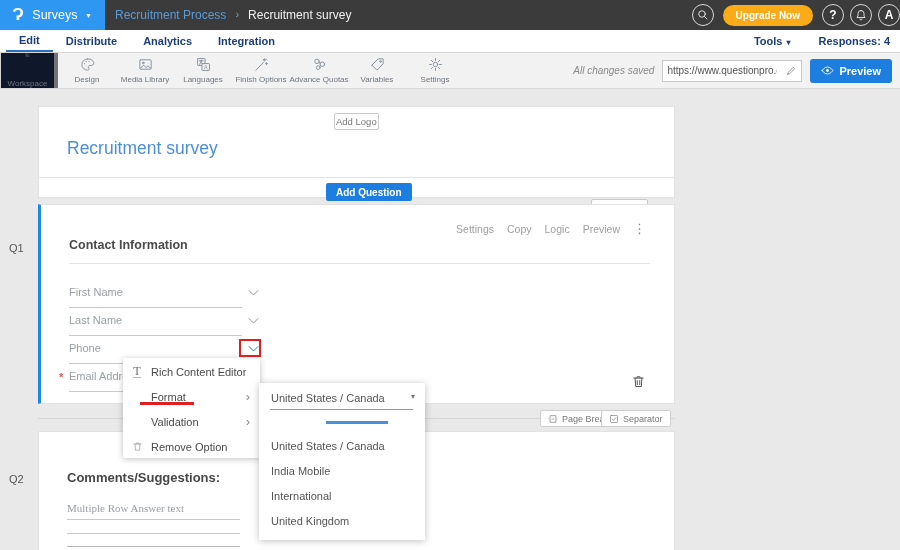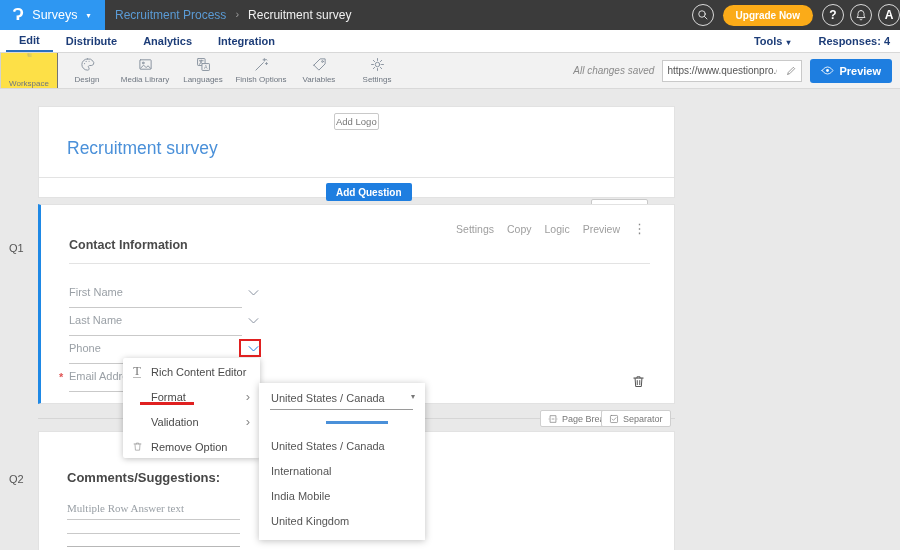--- a/index.html
+++ b/index.html
@@ -28,21 +28,21 @@
   .subnav-tabs { display:flex; padding-left:6px; }
   .tab { padding:0 13px; display:flex; align-items:center; cursor:pointer; }
   .tab.active { border-bottom:2px solid #2a6fc0; }
   .subnav-right { margin-left:auto; display:flex; align-items:center; gap:28px; padding-right:10px; }
   .tools-caret { font-size:8px; margin-left:4px; }
 
   
   .toolbar { height:36px; background:#f2f2f2; border-bottom:1px solid #d9d9d9; display:flex; align-items:stretch; }
   .tool-tile { width:58px; display:flex; flex-direction:column; align-items:center; justify-content:center; color:#8b95a1; cursor:pointer; }
   .tool-tile .tool-label { font-size:8px; color:#6e7680; margin-top:2.5px; white-space:nowrap; }
-  .tool-tile.active { background:#fde047; border-left:1px solid #d2d2d2; border-right:1px solid #737373;gap:19px; }
+  .tool-tile.active { background:#0f172a; border-left:1px solid #d2d2d2; border-right:4px solid #737373;gap:19px; }
   .toolbar-right { margin-left:auto; display:flex; align-items:center; gap:8px; padding-right:8px; }
   .save-status { font-style:italic; font-size:10px; color:#8a8a8a; }
   .url-wrap { width:140px; height:22px; background:#fff; border:1px solid #c9c9c9; display:flex; align-items:center; }
   .url-wrap input { flex:1; min-width:0; border:none; outline:none; font-size:10px; color:#555; padding:0 4px; font-family:"Liberation Sans", sans-serif; background:transparent; }
   .url-pencil { width:20px; display:flex; justify-content:center; color:#777; cursor:pointer; }
   .preview-btn { height:24px; background:#1e7ee0; border:none; border-radius:3px; color:#fff; font-size:11px; font-weight:bold; display:flex; align-items:center; gap:5px; padding:0 11px; }
 
   
   .content { position:absolute; top:90px; left:0; width:900px; height:460px; background:#e9e9e9; }
   .card { background:#fff; border:1px solid #e2e2e2; }
@@ -160,20 +160,29 @@
         <text x="15.5" y="19" text-anchor="middle" font-size="8.5" fill="currentColor" stroke="none">A</text>
       </svg>
     <span class="tool-label">Languages</span>
   </div>
   <div class="tool-tile">
     <svg class="ic" width="15" height="15" viewBox="0 0 24 24">
         <path d="M3 21L15 9"></path>
         <path d="M16.5 2.5v4M14.5 4.5h4M20 9v3M18.5 10.5h3M19 3.5l1.5 1.5"></path>
       </svg>
     <span class="tool-label">Finish Options</span>
+  </div>
+  <div class="tool-tile">
+    <svg class="ic" width="15" height="15" viewBox="0 0 24 24">
+        <circle cx="8" cy="7" r="3.6"></circle>
+        <circle cx="16.5" cy="11.5" r="3.6"></circle>
+        <circle cx="10" cy="17" r="3"></circle>
+        <path d="M11.2 8.7l2.2 1.2M13.7 14l-1.6 1.2"></path>
+      </svg>
+    <span class="tool-label">Advance Quotas</span>
   </div>
   <div class="tool-tile">
     <svg class="ic" width="15" height="15" viewBox="0 0 24 24">
         <path d="M3 13L13 3h8v8L11 21l-8-8z"></path>
         <circle cx="16.8" cy="7.2" r="1.4"></circle>
       </svg>
     <span class="tool-label">Variables</span>
   </div>
   <div class="tool-tile">
     <svg class="ic" width="15" height="15" viewBox="0 0 24 24">
@@ -303,22 +312,22 @@
     </div>
   </div>
 
   <div class="abs submenu" style="left:259px; top:293px; width:166px; height:157px;text-align:right;">
     <div class="abs select-text" style="left:12px; top:9px;">United States / Canada</div>
     <span class="abs" style="right:10px; top:9px; font-size:8px; color:#777;">▾</span>
     <div class="abs" style="left:11px; top:26px; width:143px; border-top:1px solid #9a9a9a;"></div>
     <div class="abs" style="left:67px; top:38px; width:62px; height:3px; background:#4a90d9;"></div>
     <div class="abs" style="left:0; top:50px; width:166px;">
       <div class="submenu-option">United States / Canada</div>
+      <div class="submenu-option">India Mobile</div>
       <div class="submenu-option">International</div>
-      <div class="submenu-option">India Mobile</div>
       <div class="submenu-option">United Kingdom</div>
     </div>
   </div>
 
   <div class="abs red-box" style="left:239px; top:249px; width:22px; height:18px;"></div>
   <div class="abs red-line" style="left:140px; top:312px; width:54px; height:3px;"></div>
 
 </div>
 
 </body></html>

